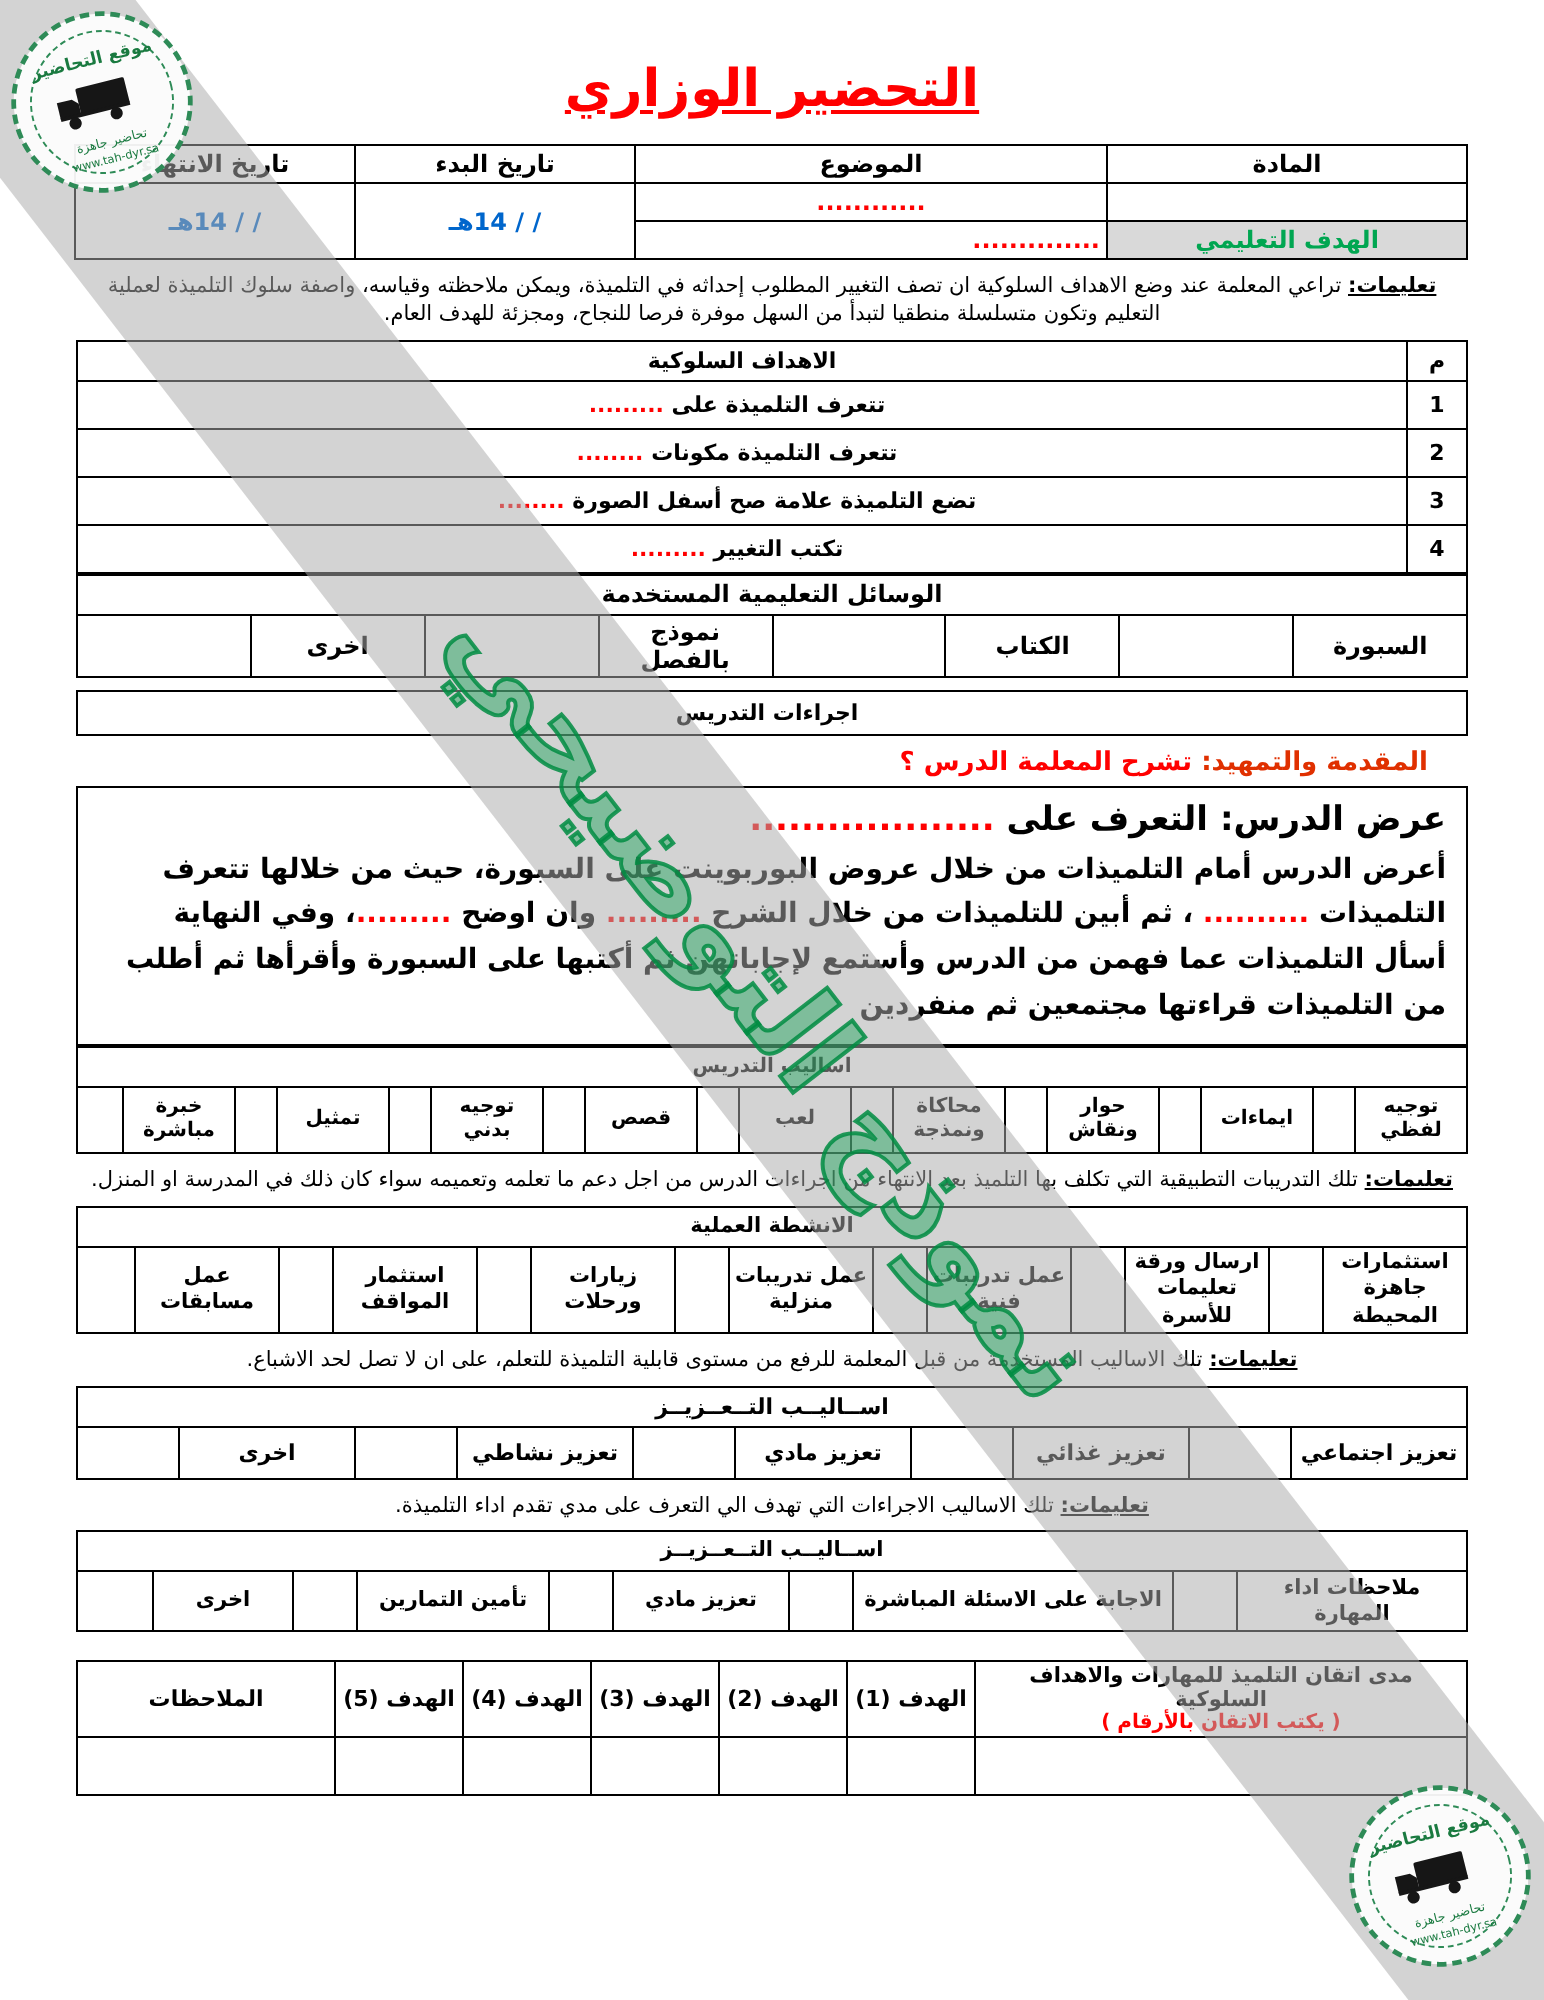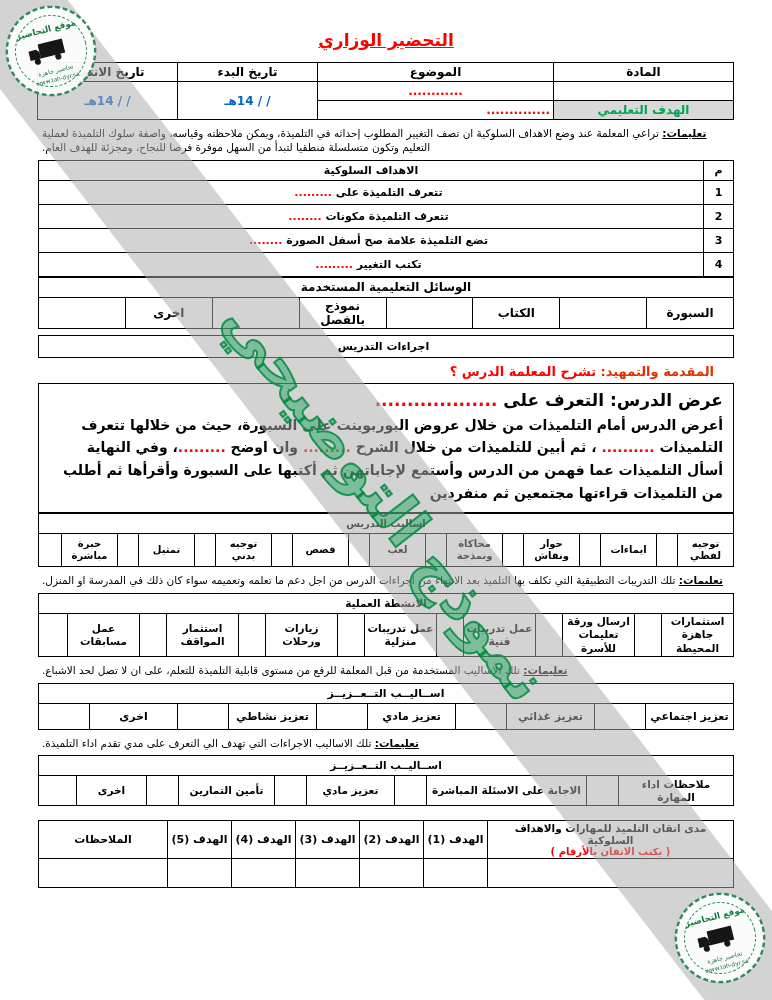--- a/index.html
+++ b/index.html
@@ -5,35 +5,35 @@
   * { margin:0; padding:0; box-sizing:border-box; }
   html,body { background:#888; }
   body { font-family:"DejaVu Sans", sans-serif; }
   .page {
     position:relative; width:772px; height:1000px; margin:0 auto;
     background:#ffffff; overflow:hidden; direction:rtl;
   }
   .content { position:absolute; inset:0; padding:4px 38px; z-index:1; }
 
   .doc-title {
-    margin-top:26px; text-align:center; font-size:17px; font-weight:bold;
+    margin-top:26px; text-align:center; font-size:26px; font-weight:bold;
     color:#ff0000; text-decoration:underline;
   }
 
   table.tbl { width:100%; border-collapse:collapse; table-layout:fixed; }
   .tbl td { border:1px solid #000; text-align:center; vertical-align:middle; padding:1px 3px; font-size:11px; overflow:hidden; }
   .bold { font-weight:bold; }
   .red { color:#ff0000; }
   .blue { color:#0066cc; }
 
   .header-tbl { margin-top:12px; }
   .header-tbl td { height:19px; font-size:12px; }
   .goal-cell { background:#d9d9d9; color:#00a651; font-weight:bold; }
 
-  .instr { text-align:left; font-size:10.5px; color:#000; margin:7px 4px 5px; line-height:1.32; }
+  .instr { text-align:center; font-size:10.5px; color:#000; margin:7px 4px 5px; line-height:1.32; }
   .instr .instr-label { font-weight:bold; text-decoration:underline; }
 
   .obj-tbl td { height:24px;margin-left:37px; }
   .obj-head { font-size:12.5px; font-weight:bold; height:20px !important; }
   .obj-num { font-size:16px; font-weight:bold; }
   .obj-text { text-align:right; font-size:14px; font-weight:bold; padding-right:8px !important; }
 
   .sec-head { font-weight:bold; font-size:12px; height:20px !important; }
 
   .aids-tbl td { height:26px; font-size:12px; }

